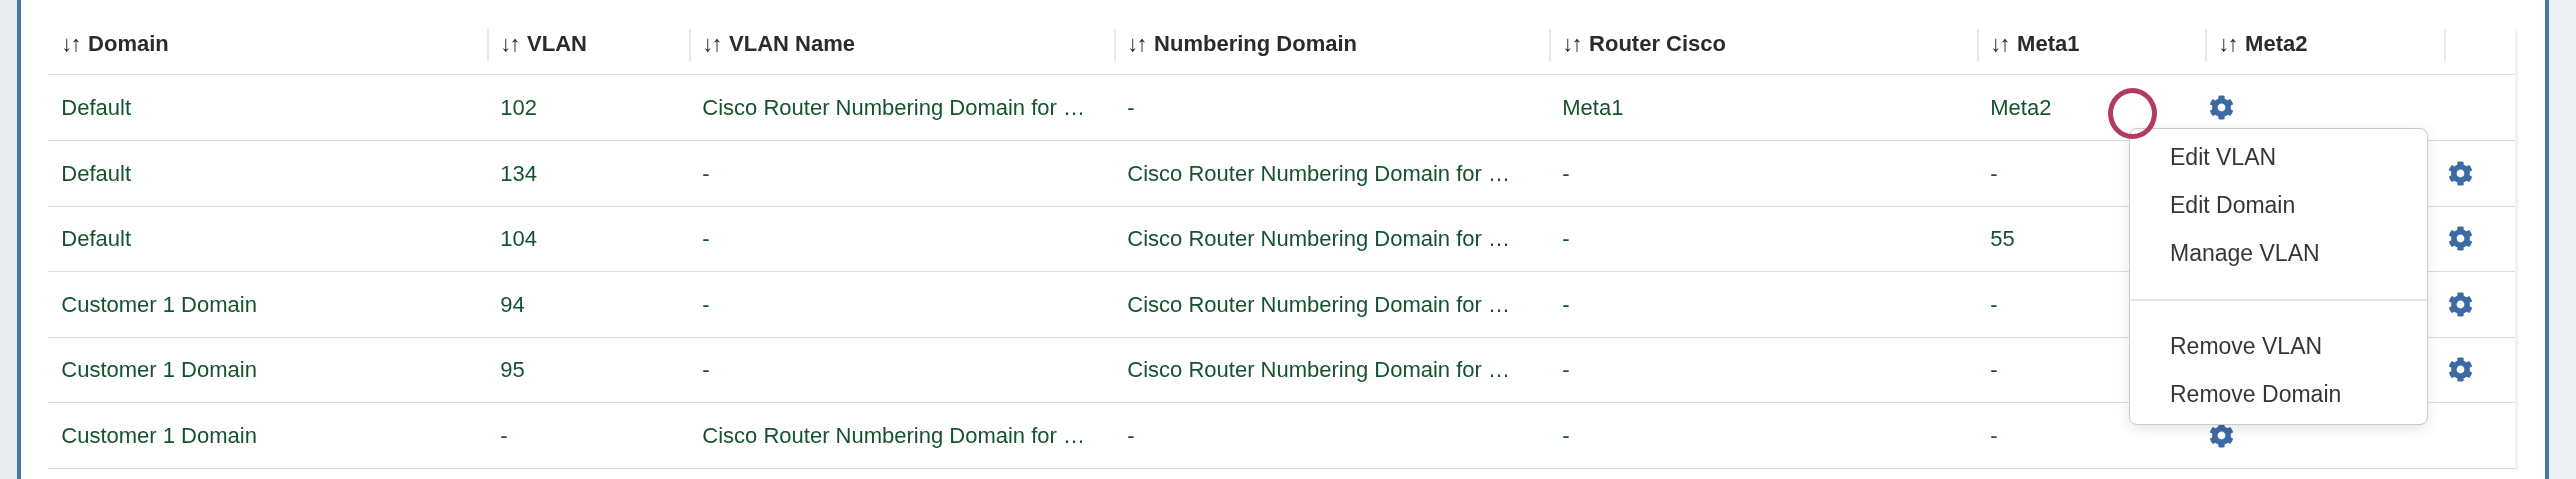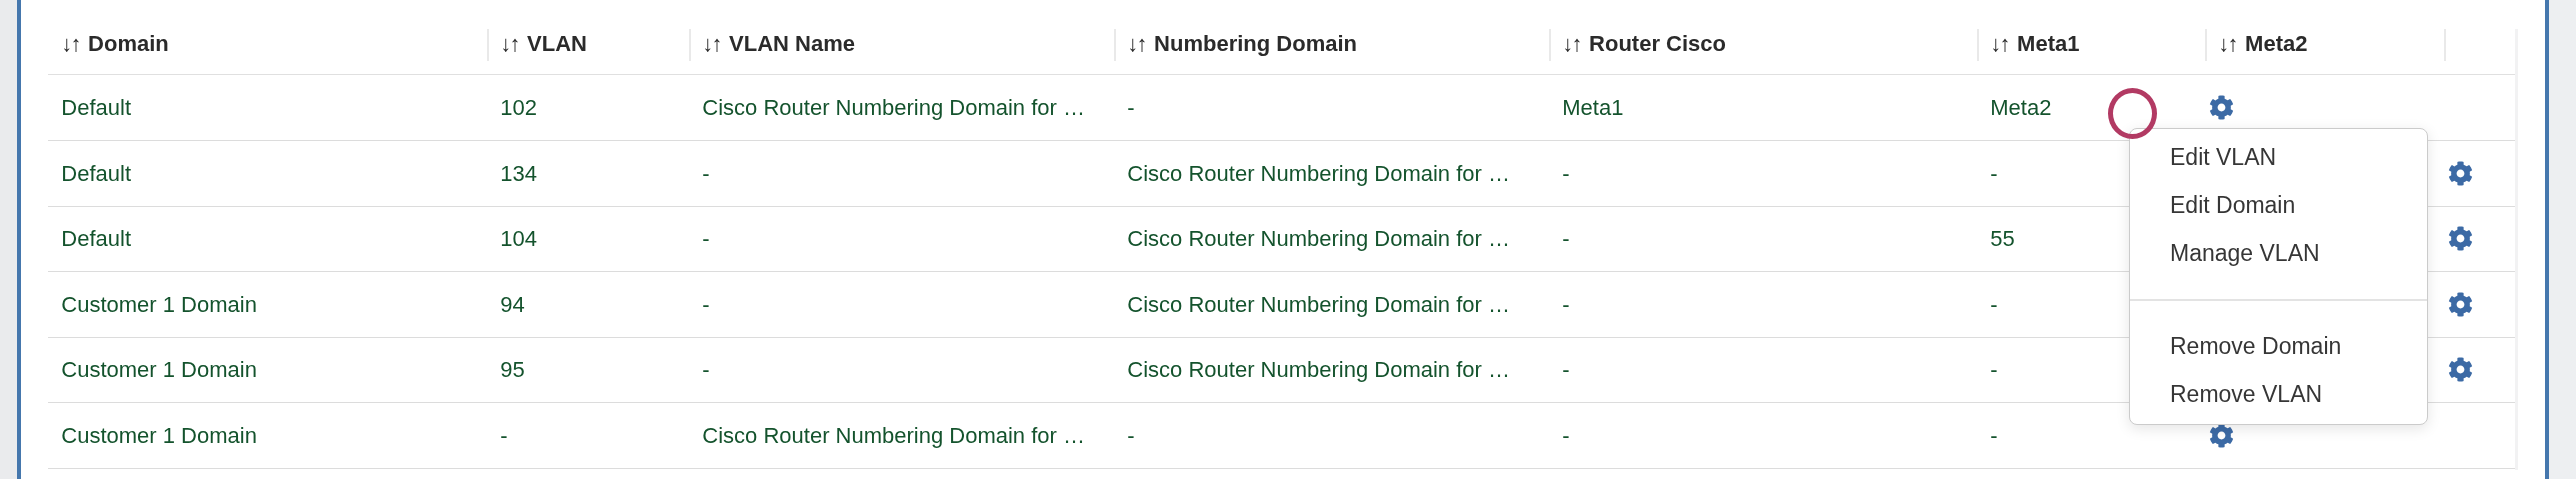--- a/index.html
+++ b/index.html
@@ -213,18 +213,18 @@
     </div>
   </div>
 
 </div>
 
 <div class="menu">
   <div class="menu-item">Edit VLAN</div>
   <div class="menu-item">Edit Domain</div>
   <div class="menu-item">Manage VLAN</div>
   <div class="menu-divider"></div>
+  <div class="menu-item">Remove VLAN</div>
   <div class="menu-item">Remove Domain</div>
-  <div class="menu-item">Remove VLAN</div>
 </div>
 
 <div class="annotation-circle"></div>
 
 
 </body></html>

